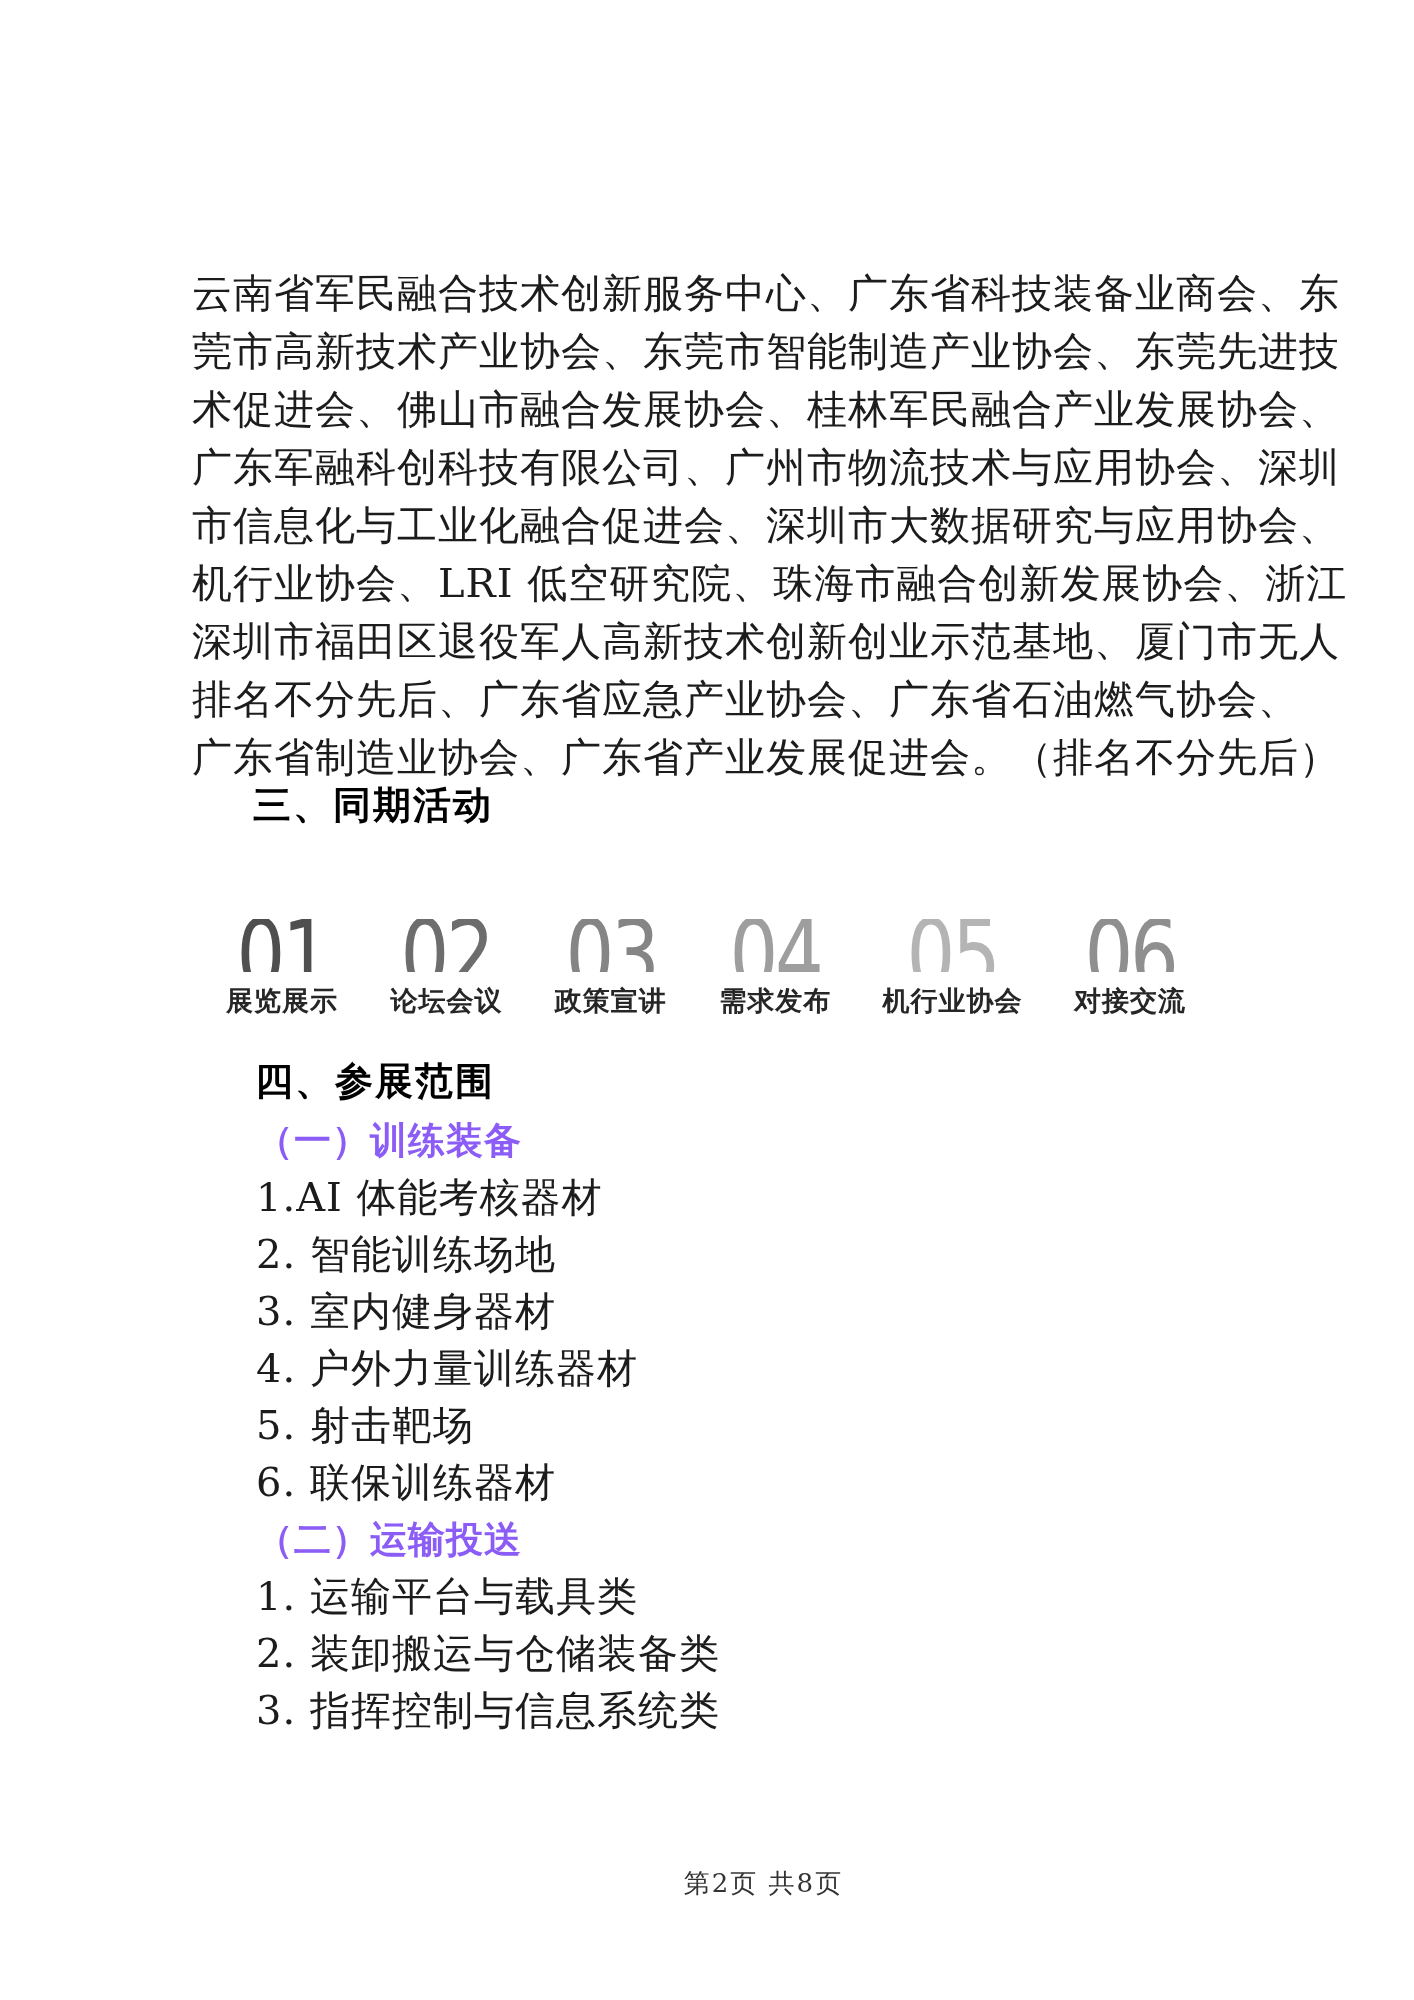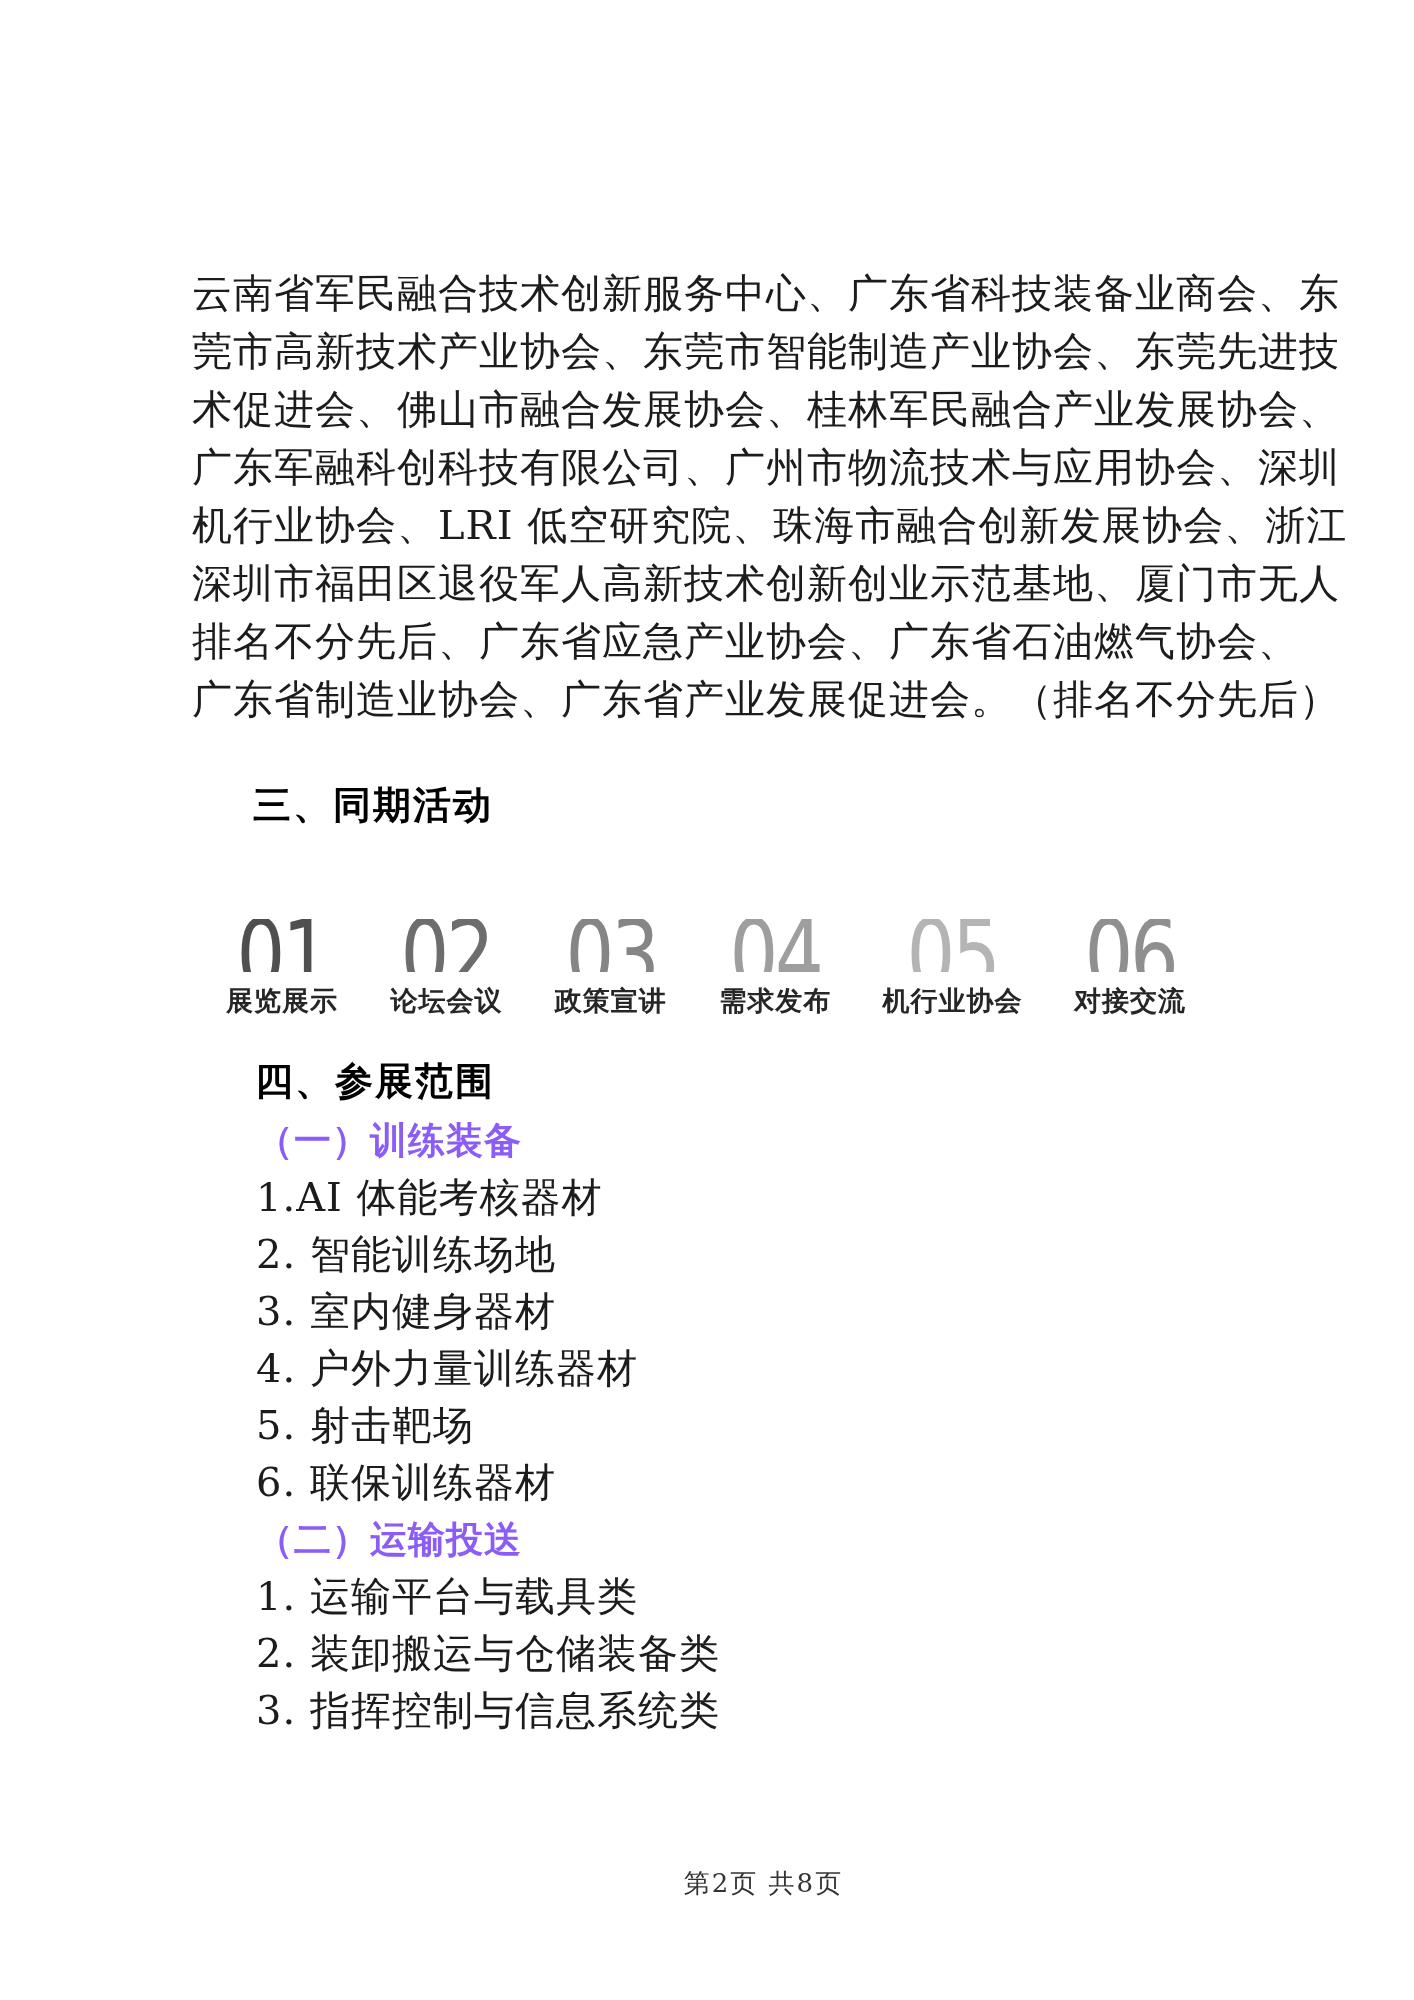--- a/index.html
+++ b/index.html
@@ -65,20 +65,21 @@
 </head>
 <body>
 
 <div class="page">
 
   <div class="para">
     <div class="line">云南省军民融合技术创新服务中心、广东省科技装备业商会、东</div>
     <div class="line">莞市高新技术产业协会、东莞市智能制造产业协会、东莞先进技</div>
     <div class="line">术促进会、佛山市融合发展协会、桂林军民融合产业发展协会、</div>
     <div class="line">广东军融科创科技有限公司、广州市物流技术与应用协会、深圳</div>
+    <div class="line">市信息化与工业化融合促进会、深圳市大数据研究与应用协会、</div>
     <div class="line">机行业协会、LRI 低空研究院、珠海市融合创新发展协会、浙江</div>
     <div class="line">深圳市福田区退役军人高新技术创新创业示范基地、厦门市无人</div>
     <div class="line">排名不分先后、广东省应急产业协会、广东省石油燃气协会、</div>
     <div class="line">广东省制造业协会、广东省产业发展促进会。（排名不分先后）</div>
   </div>
 
   <div class="h-main h-activities">三、同期活动</div>
 
   <div class="activities">
 

